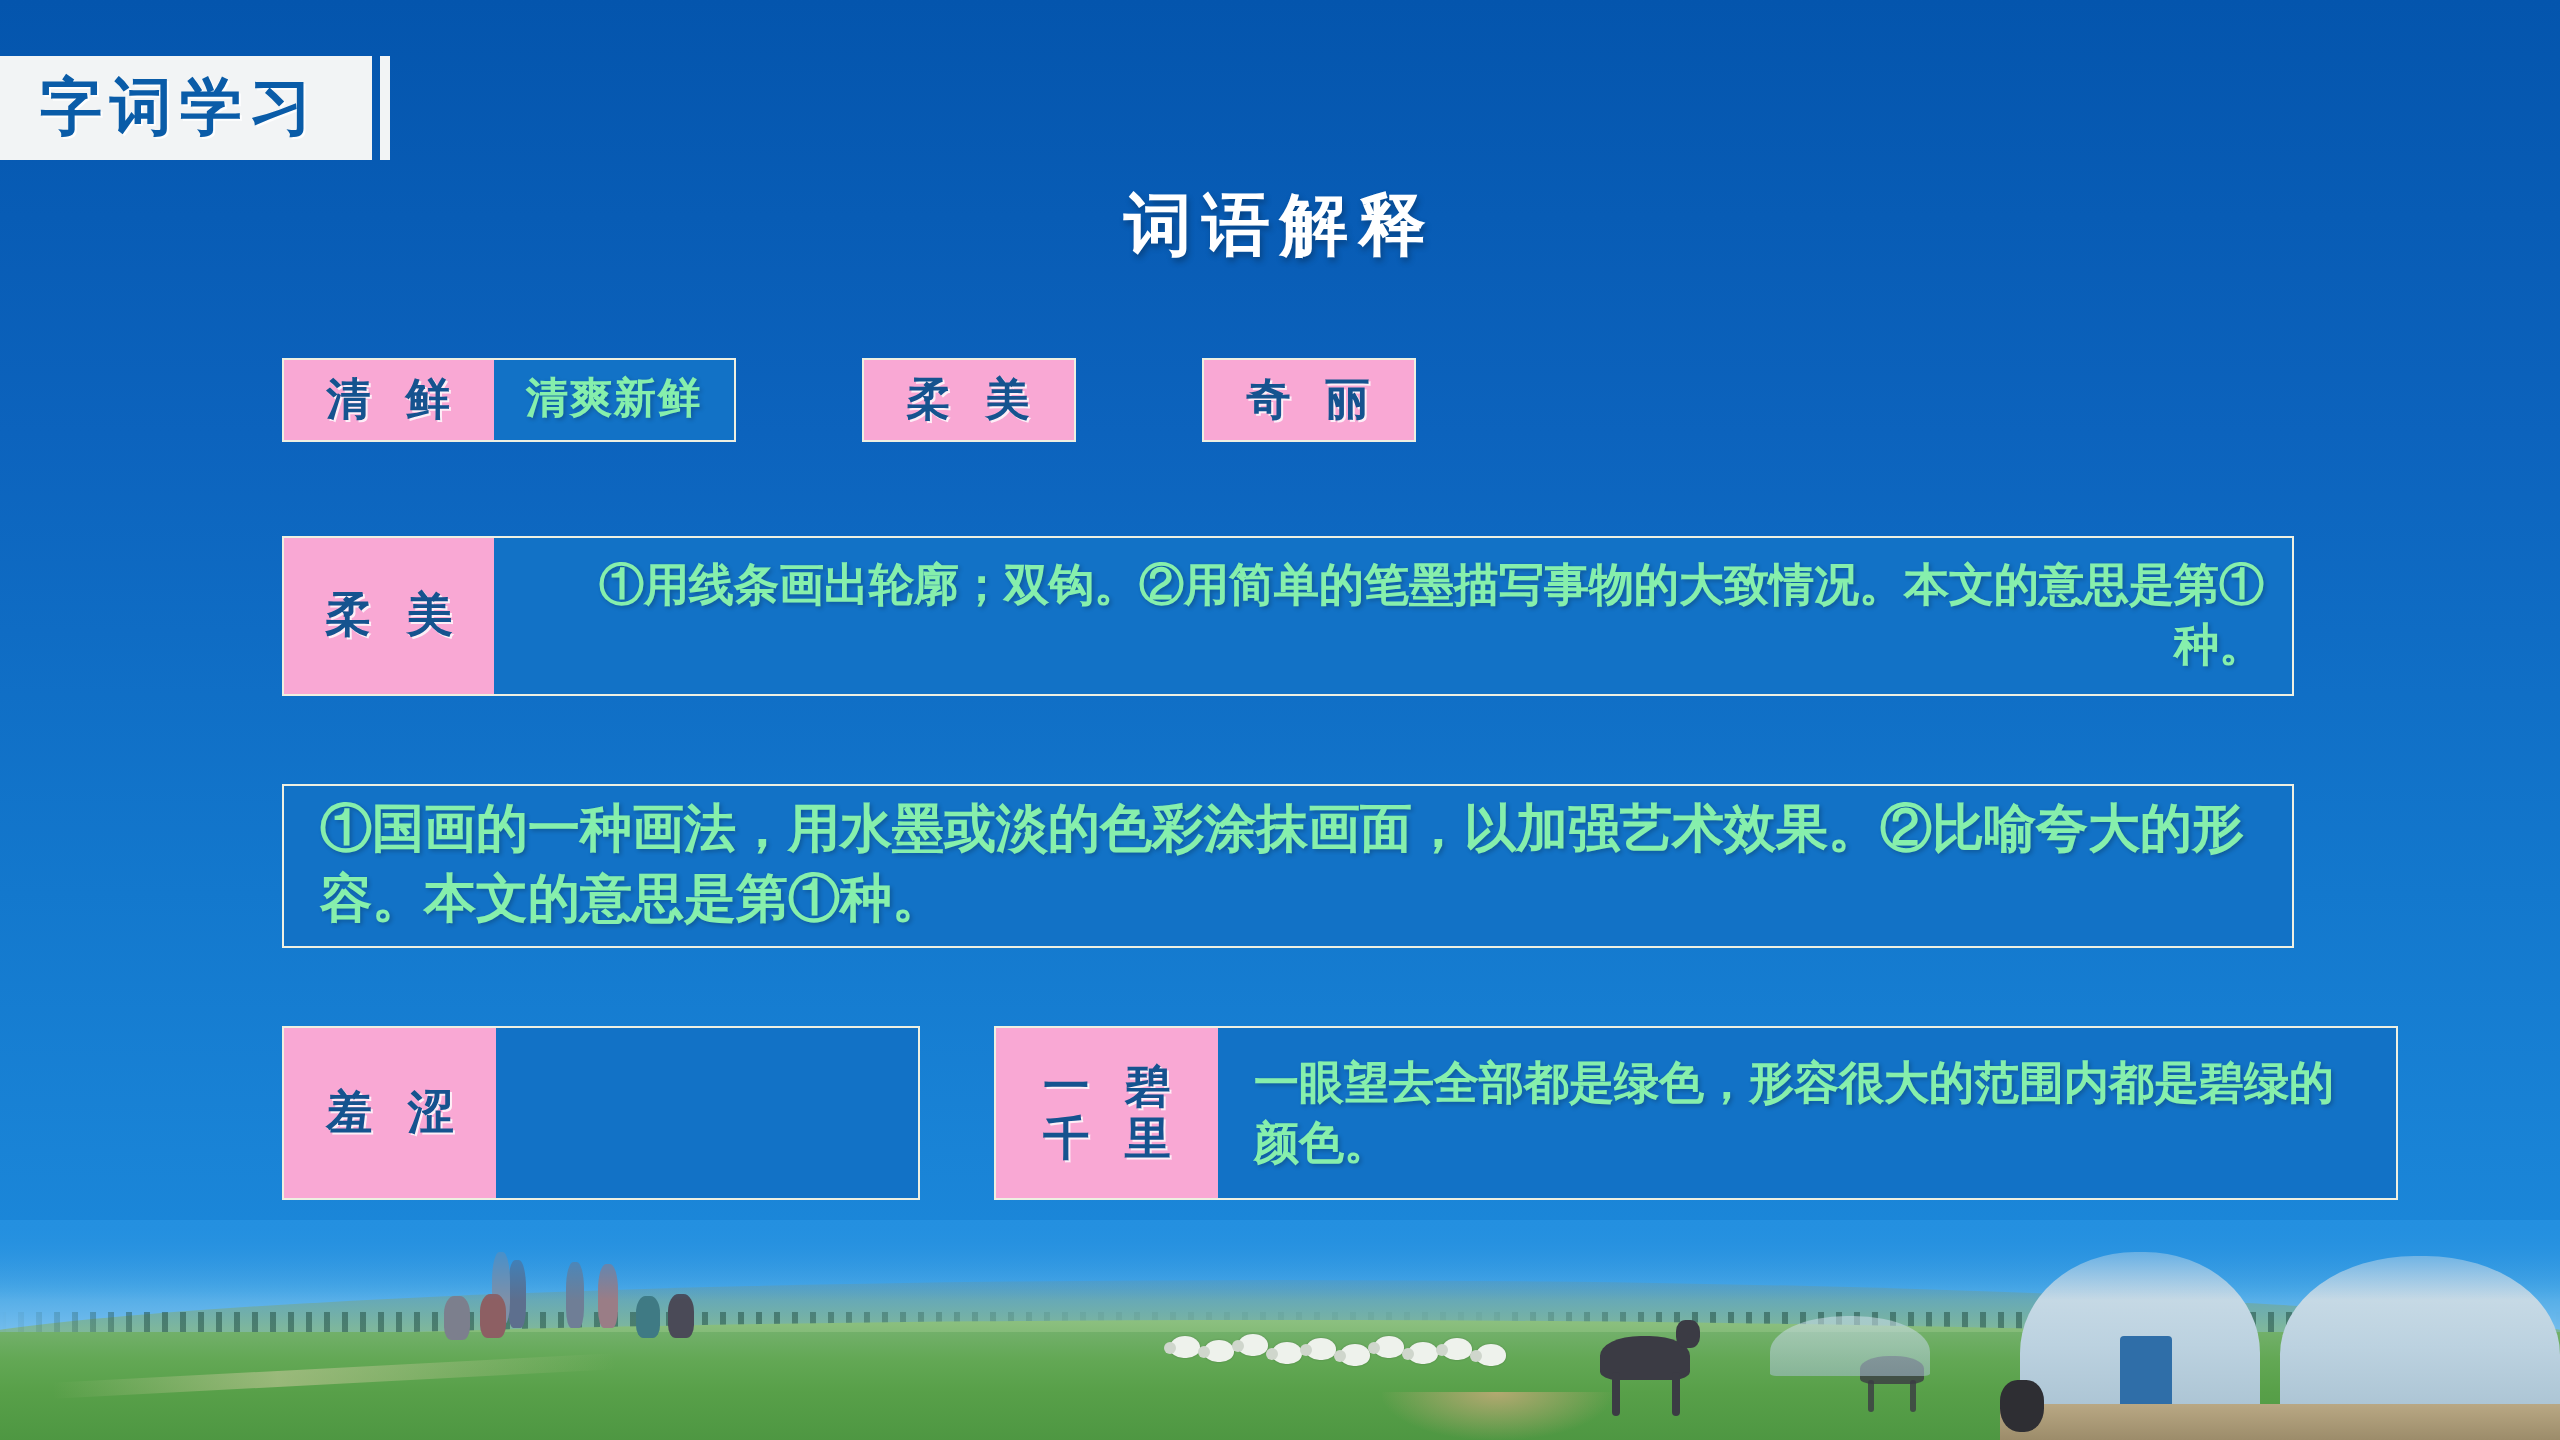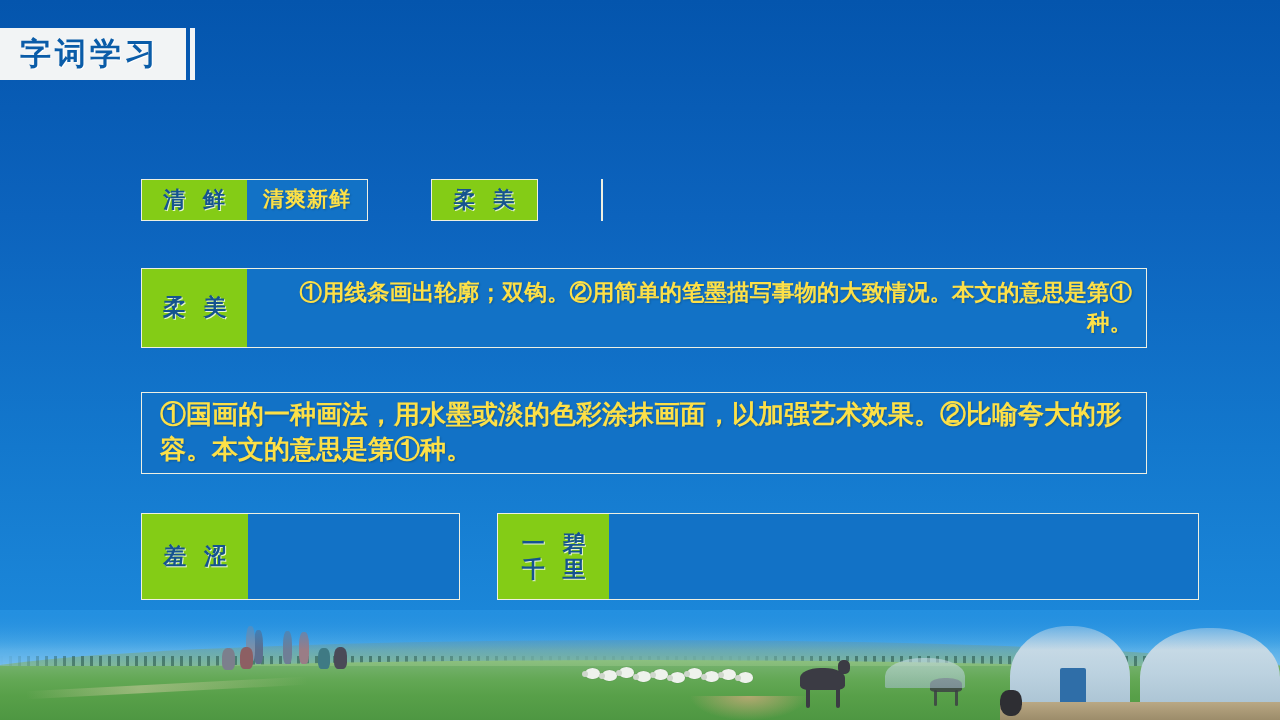--- a/index.html
+++ b/index.html
@@ -119,35 +119,35 @@
   
   .row { position: absolute; display: flex; }
 
   .entry {
     display: flex;
     border: 1.5px solid #eef0e2;
     box-sizing: border-box;
     background: #1272c6;
   }
   .entry-term {
-    background: #84cc16;
+    background: #f9a8d4;
     color: #15538f;
     font-weight: bold;
     display: flex;
     align-items: center;
     justify-content: center;
     flex-direction: column;
     flex: none;
     text-align: center;
     line-height: 1.12;
     letter-spacing: 4px;
     text-shadow: 1px 1px 0 rgba(255,255,255,.8);
   }
   .entry-def {
-    color: #fde047;
+    color: #86efac;
     font-weight: bold;
     display: flex;
     align-items: center;
     flex: 1;
     line-height: 1.33;
     text-shadow: 1px 1px 2px rgba(0,0,0,.22);
   }
 
   
   .row1 { left: 141px; top: 179px; }
@@ -237,32 +237,34 @@
     <div class="ps-fade"></div>
   </div>
 
   <div class="banner">
     <div class="banner-box">
       <span class="banner-text">字词学习</span>
     </div>
     <div class="banner-bar"></div>
   </div>
 
+  <div class="main-title">词语解释</div>
 
   <div class="row row1">
     <div class="entry">
       <div class="entry-term nowrap">清 鲜</div>
       <div class="entry-def nowrap">清爽新鲜</div>
     </div>
     <div class="r1-gap-a"></div>
     <div class="entry">
       <div class="entry-term nowrap">柔 美</div>
     </div>
     <div class="r1-gap-b"></div>
     <div class="entry">
+      <div class="entry-term nowrap">奇 丽</div>
     </div>
   </div>
 
   <div class="row row2">
     <div class="entry">
       <div class="entry-term nowrap">柔 美</div>
       <div class="entry-def">①用线条画出轮廓；双钩。②用简单的笔墨描写事物的大致情况。本文的意思是第①种。</div>
     </div>
   </div>
 
@@ -275,16 +277,17 @@
   <div class="row row4">
     <div class="entry" id="entry-xiuse">
       <div class="entry-term nowrap">羞 涩</div>
     </div>
     <div class="r4-gap"></div>
     <div class="entry" id="entry-yibi">
       <div class="entry-term">
         <div class="nowrap">一 碧</div>
         <div class="nowrap">千 里</div>
       </div>
+      <div class="entry-def">一眼望去全部都是绿色，形容很大的范围内都是碧绿的颜色。</div>
     </div>
   </div>
 
 </div>
 
 </body></html>

